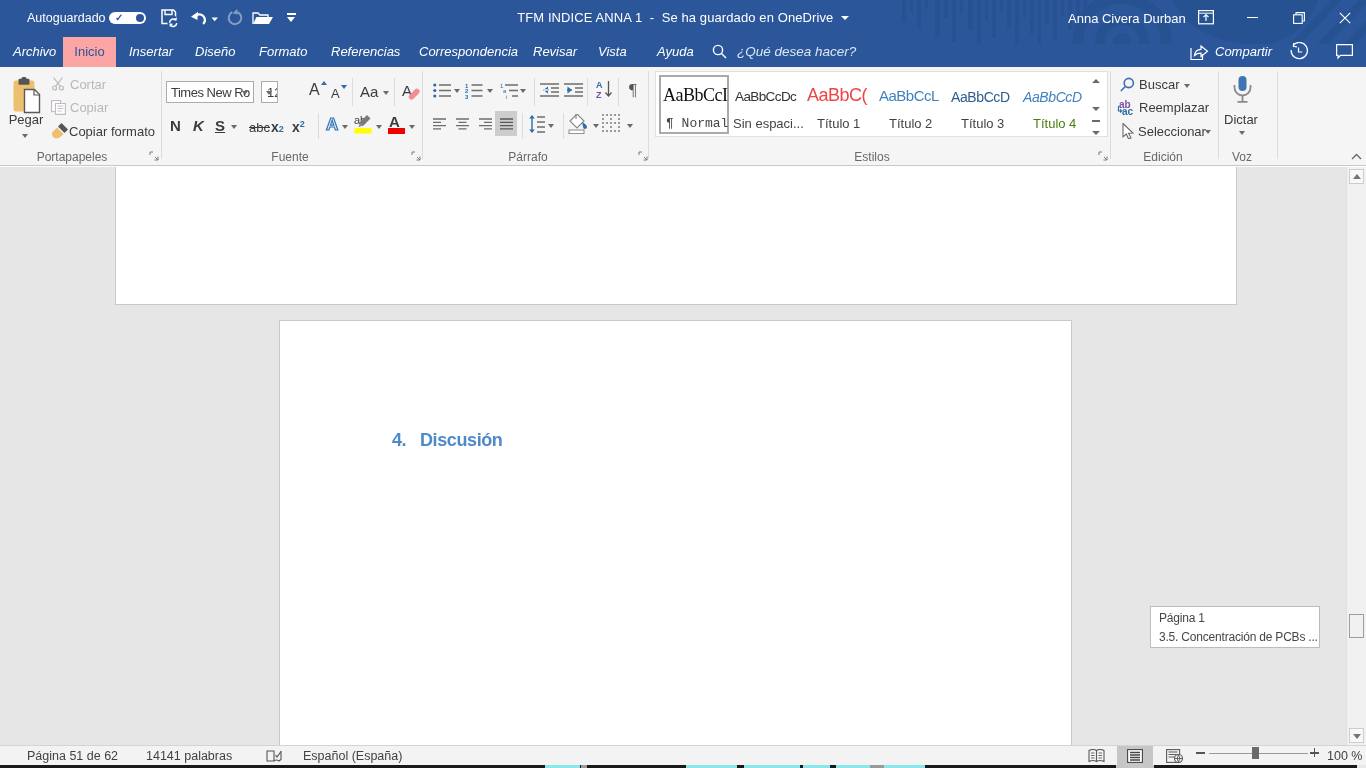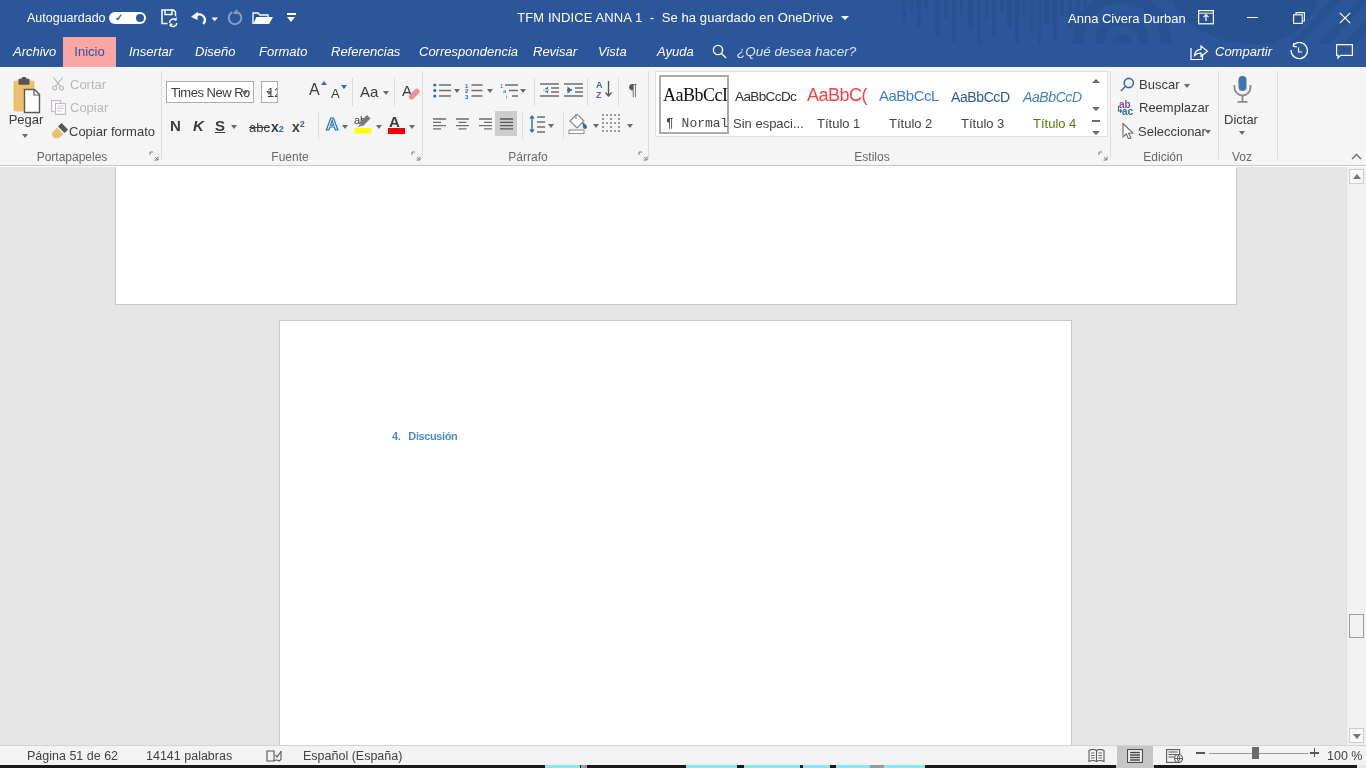--- a/index.html
+++ b/index.html
@@ -25,21 +25,21 @@
   .glabel { position:absolute; top:150px; font-size:12px; color:#686868; width:200px; text-align:center; }
   .dlg { position:absolute; top:151px; width:10px; height:10px; }
   .rtxt { font-size:13px; color:#3b3b3b; }
   .rdis { color:#b8b8b8; }
   div.cw > .caret { display:block; } .caret { display:inline-block; width:0; height:0; border-left:3.5px solid transparent; border-right:3.5px solid transparent; border-top:4px solid #6a6a6a; vertical-align:middle; }
   .combo { position:absolute; background:#fff; border:1px solid #ababab; white-space:nowrap; overflow:hidden; }
   .selbox { position:absolute; background:#cdcdcd; }
   
   #docarea { left:0; top:167px; width:1346px; height:578px; background:#e6e6e6; }
   .page { position:absolute; background:#fff; border:1px solid #c9c9c9; }
-  #heading { position:absolute; left:392px; top:263px; font-size:11px; font-weight:bold; color:#4e8ac8; letter-spacing:-0.4px; }
+  #heading { position:absolute; left:392px; top:263px; font-size:18px; font-weight:bold; color:#4e8ac8; letter-spacing:-0.4px; }
   #tooltip { position:absolute; left:1150px; top:439px; width:170px; height:42px; background:#fff; border:1px solid #bcbcbc; font-size:12px; color:#464646; padding:2px 0 0 8px; line-height:19px; letter-spacing:-0.2px; white-space:nowrap; overflow:hidden; }
   
   #vscroll { left:1346px; top:167px; width:20px; height:578px; background:#f1f1f1; border-left:1px solid #e0e0e0; }
   .sbtn { position:absolute; left:2px; width:15px; height:15px; background:#f8f8f8; border:1px solid #cdcdcd; color:#868686; font-size:8px; text-align:center; line-height:14px; }
   #sthumb { position:absolute; left:2px; top:447px; width:15px; height:24px; background:#f1f1f1; border:1px solid #9d9d9d; }
   
   #statusbar { left:0; top:745px; width:1366px; height:20px; background:#f3f3f3; border-top:1px solid #d4d4d4; font-size:12.5px; color:#424242; }
   .sitem { position:absolute; top:3px; }
   #bottomstrip { left:0; top:765px; width:1366px; height:3px; background:#191919; }
   .cy { position:absolute; top:0; height:3px; background:#8ae8ea; }
@@ -478,20 +478,21 @@
   </div>
 <div class="abs glabel" style="left:1142px;">Voz</div>
 <div class="abs gsep" style="left:1277px; top:71px;"></div>
 <svg class="abs" style="left:1351px; top:153px;" width="11" height="7" viewBox="0 0 11 7" fill="none" stroke="#6a6a6a" stroke-width="1.4">
   <path d="M1 6 L5.5 1.5 L10 6"></path>
 </svg>
 <div class="abs" id="docarea">
   <div class="page" style="left:115px; top:0px; width:1122px; height:138px; border-top:none;"></div>
   <div class="page" style="left:279px; top:153px; width:793px; height:425px; border-bottom:none;"></div>
   <div id="heading" style="top:263px;">4.&nbsp;&nbsp;&nbsp;Discusión</div>
+  <div id="tooltip">Página 1<br>3.5. Concentración de PCBs ...</div>
 </div>
 <div class="abs" id="vscroll">
   <div class="sbtn" style="top:2px;">
       <div style="margin:4px auto 0; width:0; height:0; border-left:4px solid transparent; border-right:4px solid transparent; border-bottom:5px solid #747474;"></div>
     </div>
   <div id="sthumb"></div>
   <div class="sbtn" style="top:561px;">
       <div style="margin:5px auto 0; width:0; height:0; border-left:4px solid transparent; border-right:4px solid transparent; border-top:5px solid #747474;"></div>
     </div>
 </div>

